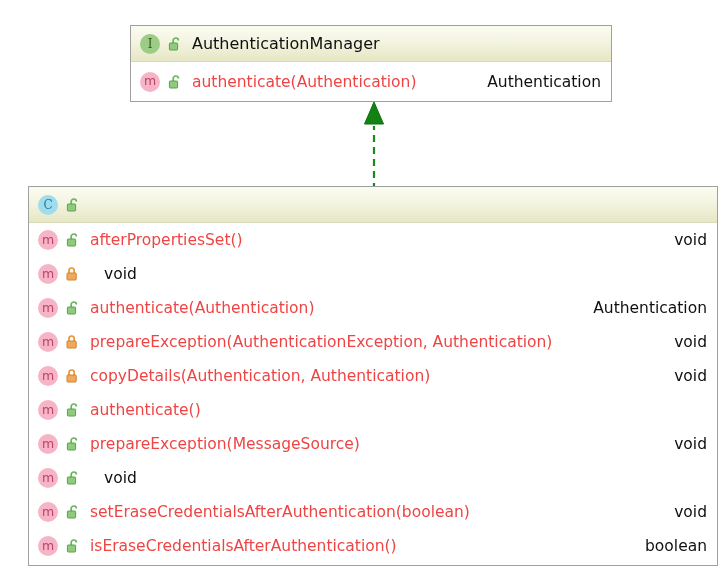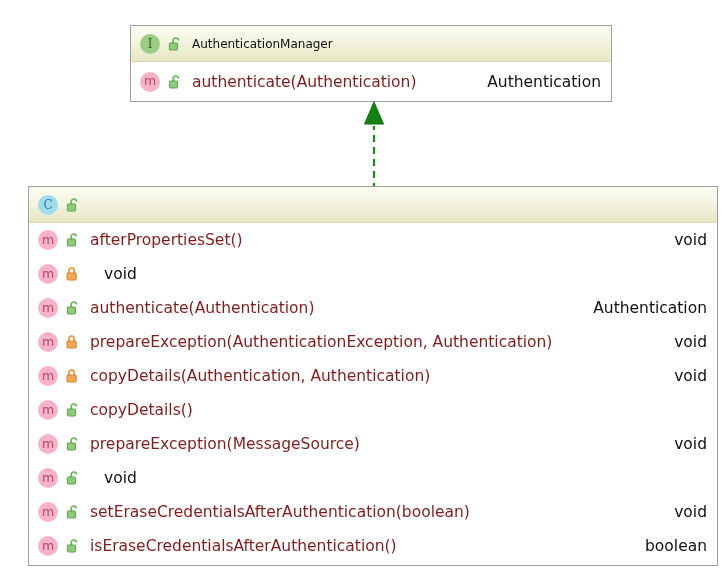--- a/index.html
+++ b/index.html
@@ -59,35 +59,35 @@
     height: 34px;
     padding: 0 10px 0 8px;
     box-sizing: border-box;
   }
   #interface-box .member-row { height: 39px; }
 
   .member-sig {
     flex: 1 1 auto;
     white-space: nowrap;
     overflow: hidden;
-    color: #7f1d1d;
+    color: #ef4444;
     font-size: 15.5px;
   }
 
   .member-type {
     flex: 0 0 auto;
     white-space: nowrap;
     color: #101010;
     font-size: 15.5px;
     padding-left: 14px;
     text-align: center;
   }
 
   .class-title {
-    font-size: 12px;
+    font-size: 16px;
     color: #101010;
     white-space: nowrap;
   }
 
   
   .icon-slot {
     flex: 0 0 auto;
     display: inline-flex;
     align-items: center;
     justify-content: center;
@@ -260,21 +260,21 @@
       <div class="member-row">
         <span class="icon-slot">
           <span class="kind-circle kind-method">m</span>
         </span>
         <span class="vis-slot">
           <svg width="14" height="16" viewBox="0 0 14 16" aria-hidden="true">
             <path d="M5.2 7.2 V4.6 a2.6 2.6 0 0 1 5.2 0" fill="none" stroke="#67b75a" stroke-width="1.7"></path>
             <rect x="1.4" y="7.0" width="8.2" height="7.0" rx="0.8" fill="#8ecb7c" stroke="#5d9e4f" stroke-width="1"></rect>
           </svg>
         </span>
-        <span class="member-sig">copyDetails()</span>
+        <span class="member-sig">authenticate()</span>
       </div>
       <div class="member-row">
         <span class="icon-slot">
           <span class="kind-circle kind-method">m</span>
         </span>
         <span class="vis-slot">
           <svg width="14" height="16" viewBox="0 0 14 16" aria-hidden="true">
             <path d="M5.2 7.2 V4.6 a2.6 2.6 0 0 1 5.2 0" fill="none" stroke="#67b75a" stroke-width="1.7"></path>
             <rect x="1.4" y="7.0" width="8.2" height="7.0" rx="0.8" fill="#8ecb7c" stroke="#5d9e4f" stroke-width="1"></rect>
           </svg>

